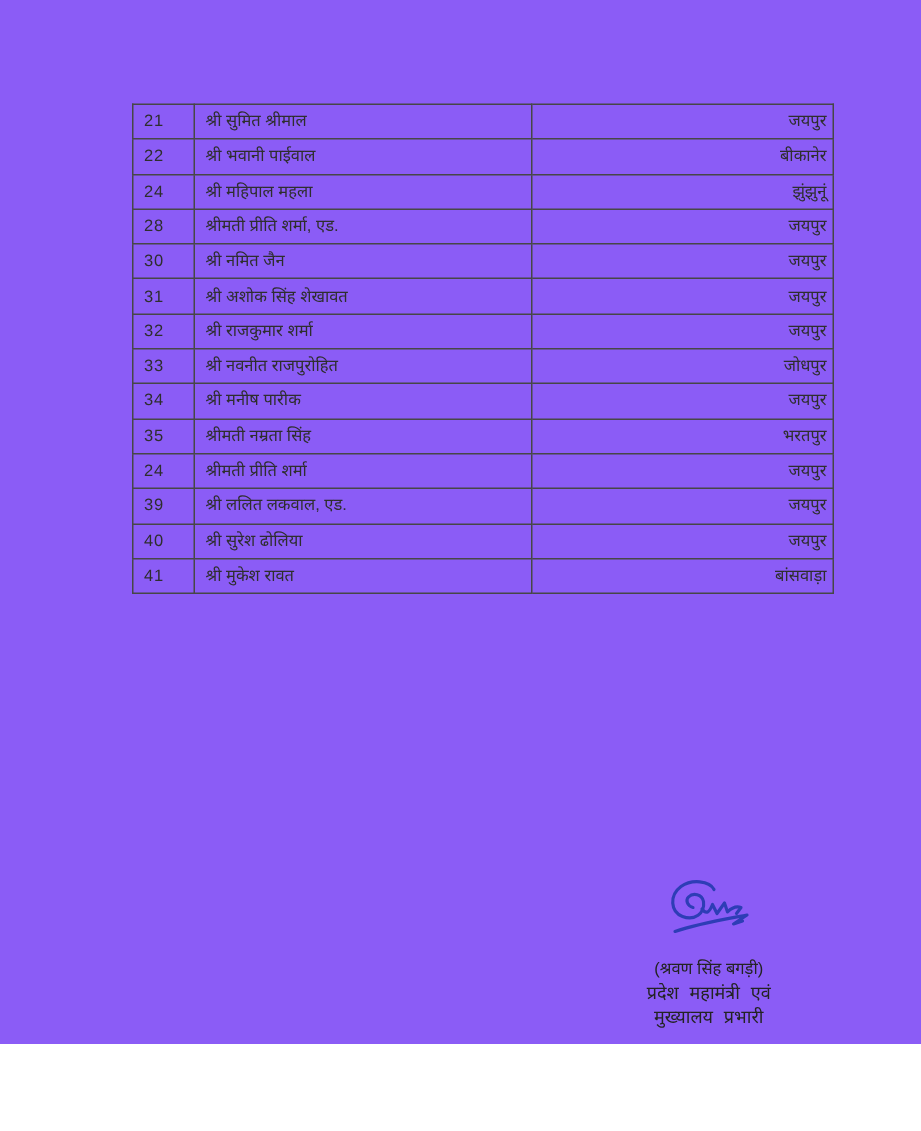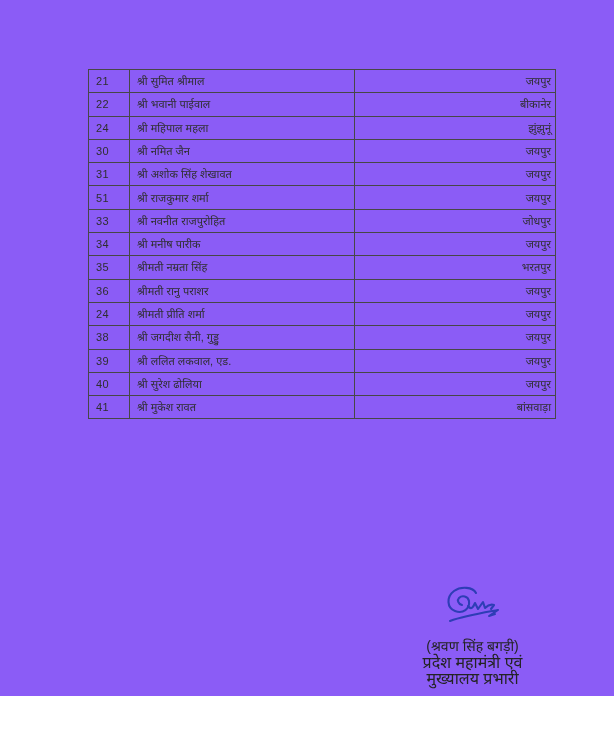--- a/index.html
+++ b/index.html
@@ -46,30 +46,31 @@
     width: 175px;
     text-align: center;
   }
   .signature {
     display: block;
     margin: 0 auto 6px auto;
     width: 72px;
     height: 48px;
   }
   .signoff .name-line {
-    font-size: 14px;
+    font-size: 11px;
     line-height: 17px;
     color: #232323;
     white-space: nowrap;
   }
   .signoff .title-line {
-    font-size: 16px;
+    font-size: 12px;
     line-height: 16px;
     color: #232323;
     white-space: nowrap;
+    font-family: Liberation Mono, monospace;
   }
 </style>
 </head>
 <body>
 
 <div class="page">
 
   <table class="roster">
     <tbody>
         <tr>
@@ -81,62 +82,57 @@
           <td class="col-sr">22</td>
           <td class="col-name">श्री भवानी पाईवाल</td>
           <td class="col-city">बीकानेर</td>
         </tr>
         <tr>
           <td class="col-sr">24</td>
           <td class="col-name">श्री महिपाल महला</td>
           <td class="col-city">झुंझुनूं</td>
         </tr>
         <tr>
+          <td class="col-sr">28</td>
+          <td class="col-name">श्रीमती प्रीति शर्मा, एड.</td>
+          <td class="col-city">जयपुर</td>
+        </tr>
+        <tr>
           <td class="col-sr">30</td>
           <td class="col-name">श्री नमित जैन</td>
           <td class="col-city">जयपुर</td>
         </tr>
         <tr>
           <td class="col-sr">31</td>
           <td class="col-name">श्री अशोक सिंह शेखावत</td>
           <td class="col-city">जयपुर</td>
         </tr>
         <tr>
-          <td class="col-sr">51</td>
+          <td class="col-sr">32</td>
           <td class="col-name">श्री राजकुमार शर्मा</td>
           <td class="col-city">जयपुर</td>
         </tr>
         <tr>
           <td class="col-sr">33</td>
           <td class="col-name">श्री नवनीत राजपुरोहित</td>
           <td class="col-city">जोधपुर</td>
         </tr>
         <tr>
           <td class="col-sr">34</td>
           <td class="col-name">श्री मनीष पारीक</td>
           <td class="col-city">जयपुर</td>
         </tr>
         <tr>
           <td class="col-sr">35</td>
           <td class="col-name">श्रीमती नम्रता सिंह</td>
           <td class="col-city">भरतपुर</td>
         </tr>
         <tr>
-          <td class="col-sr">36</td>
-          <td class="col-name">श्रीमती रानु पराशर</td>
-          <td class="col-city">जयपुर</td>
-        </tr>
-        <tr>
           <td class="col-sr">24</td>
           <td class="col-name">श्रीमती प्रीति शर्मा</td>
-          <td class="col-city">जयपुर</td>
-        </tr>
-        <tr>
-          <td class="col-sr">38</td>
-          <td class="col-name">श्री जगदीश सैनी, गुड्डु</td>
           <td class="col-city">जयपुर</td>
         </tr>
         <tr>
           <td class="col-sr">39</td>
           <td class="col-name">श्री ललित लकवाल, एड.</td>
           <td class="col-city">जयपुर</td>
         </tr>
         <tr>
           <td class="col-sr">40</td>
           <td class="col-name">श्री सुरेश ढोलिया</td>

